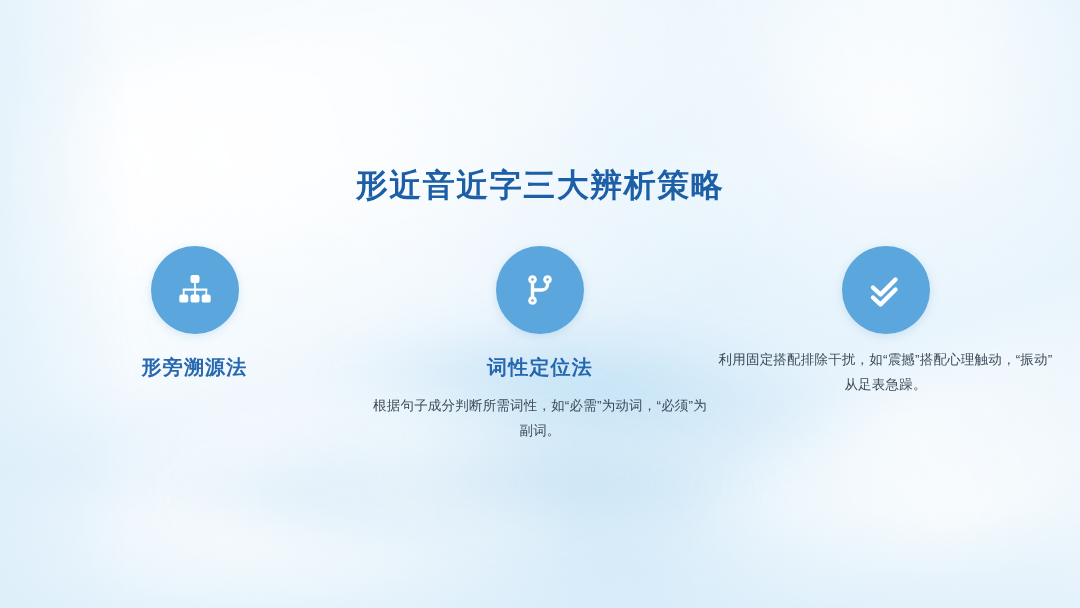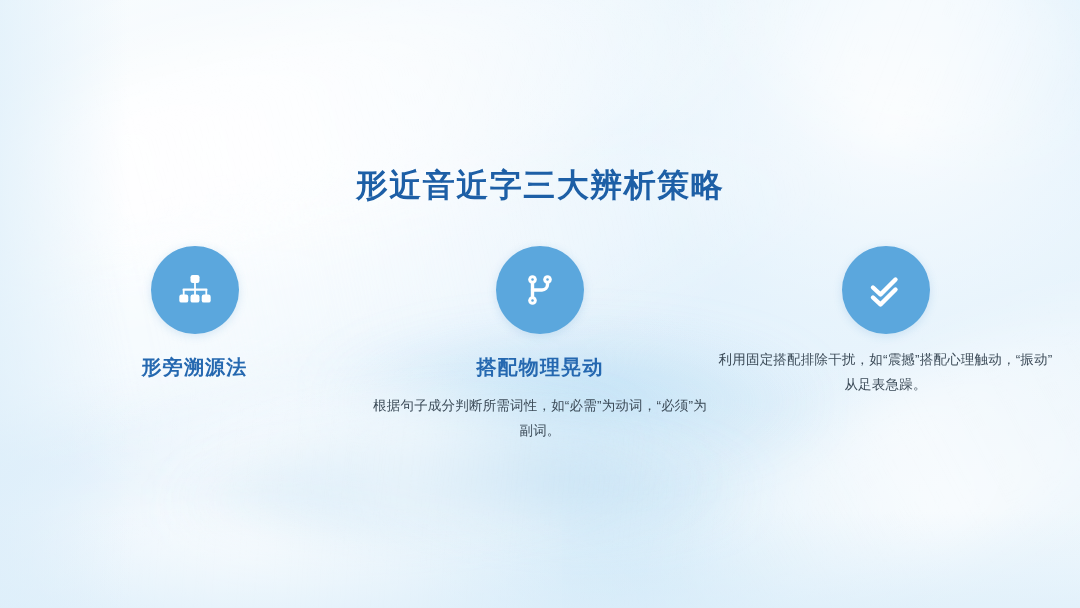--- a/index.html
+++ b/index.html
@@ -308,21 +308,21 @@
                 <circle cx="27.5" cy="9.5" r="4.3"></circle>
               </g>
               <g fill="#5ba7dd">
                 <circle cx="12.5" cy="9.5" r="1.25"></circle>
                 <circle cx="12.5" cy="30.5" r="1.25"></circle>
                 <circle cx="27.5" cy="9.5" r="1.25"></circle>
               </g>
             </svg>
           </span>
         </div>
-        <div class="col-heading">搭配物理晃动</div>
+        <div class="col-heading">词性定位法</div>
         <div class="col-body">根据句子成分判断所需词性，如“必需”为动词，“必须”为副词。</div>
       </div>
 
       <div class="col">
         <div class="icon-circle">
           <span>
             <svg width="40" height="40" viewBox="0 0 40 40" aria-hidden="true">
               <g fill="none" stroke="#ffffff" stroke-width="4.4" stroke-linecap="round" stroke-linejoin="round">
                 <polyline points="7,17.5 14.5,24.5 29.5,9.5"></polyline>
                 <polyline points="7,27.5 14.5,34.5 29.5,19.5"></polyline>

